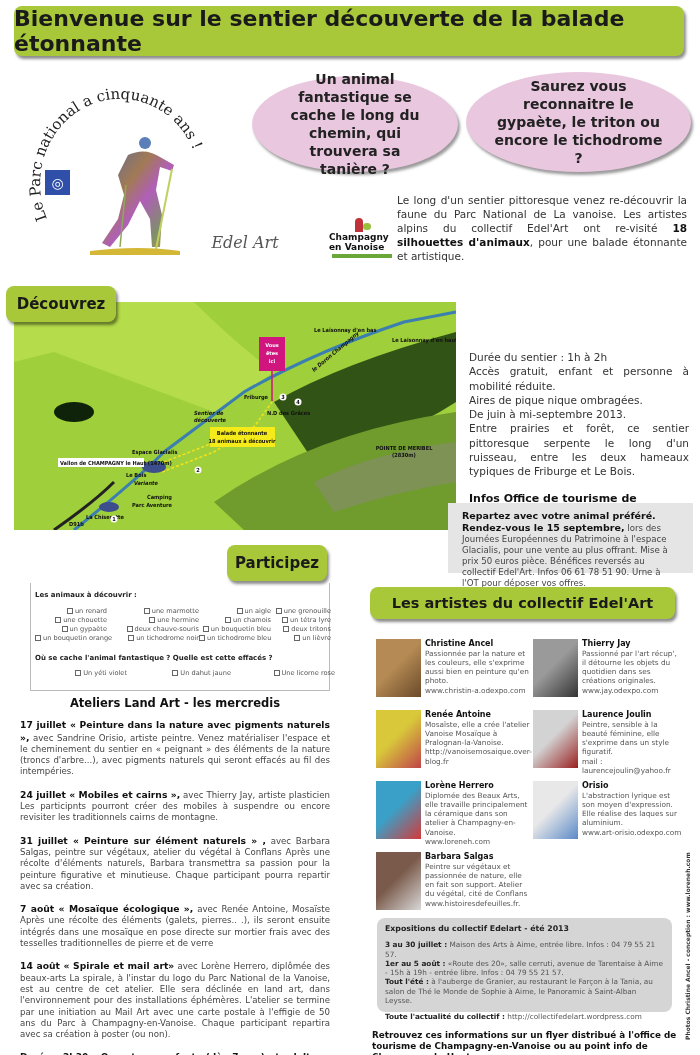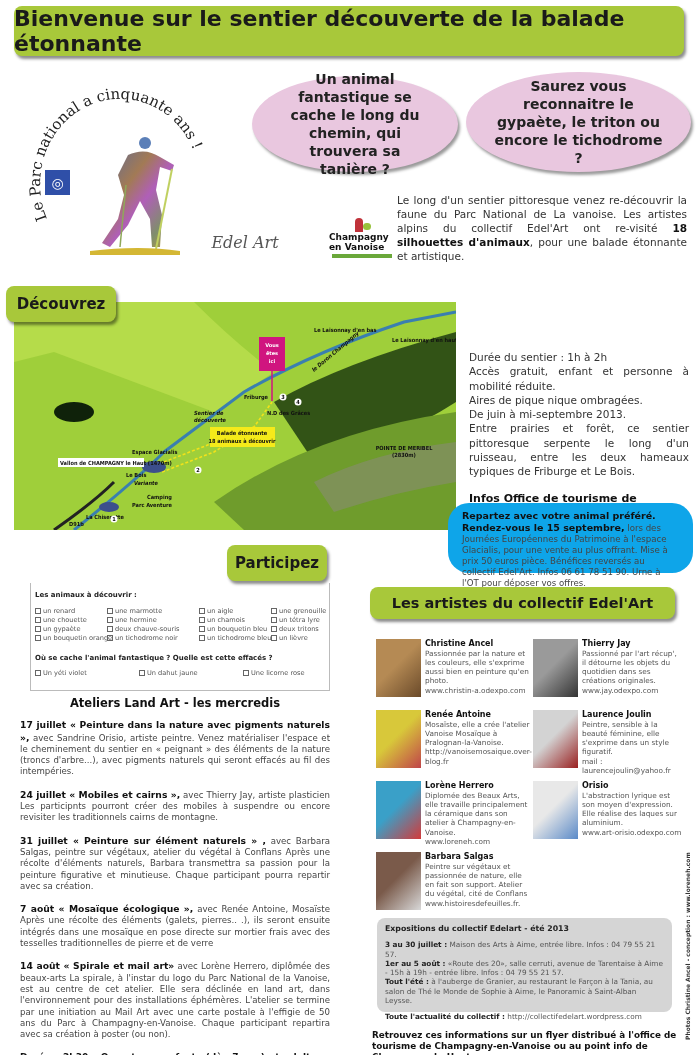--- a/index.html
+++ b/index.html
@@ -63,35 +63,35 @@
   .map-label-white { font-size: 5px; fill: #fff; font-weight: bold; }
 
   #practical-info {
     position: absolute; left: 469px; top: 350px; width: 220px;
     font-size: 10.5px; line-height: 14.3px; color: #333; text-align: justify;
   }
   #practical-info .infos { margin-top: 12px; font-weight: bold; color: #111; font-size: 11px; line-height: 15px; text-align: left; }
 
   #auction-box {
     position: absolute; left: 448px; top: 503px; width: 245px; height: 70px;
-    background: #0ea5e9; border-radius: 21px; padding: 7px 15px 0 14px;
+    background: #e5e5e5; border-radius: 0; padding: 7px 15px 0 14px;
     font-size: 8.6px; line-height: 11px; color: #444;
   }
   #auction-box b { color: #111; font-size: 9.5px; }
 
   
   #participez-banner { left: 227px; top: 545px; width: 100px; height: 36px; font-size: 15px; z-index: 2; }
   #quiz-box {
     position: absolute; left: 30px; top: 583px; width: 300px; height: 108px;
     border: 1px solid #bbb; border-top: none; padding: 8px 4px 14px 4px;
     font-size: 6.6px; color: #555;
   }
   #quiz-box .q-title { font-weight: bold; color: #222; font-size: 7px; margin-bottom: 8px; }
   #quiz-grid { display: grid; grid-template-columns: 72px 92px 72px 60px; row-gap: 1px; }
-  #quiz-grid span, #fantastic-row span { white-space: nowrap; }
+  #quiz-grid span, #fantastic-row span { white-space: nowrap; text-align: right; }
   .cb { display: inline-block; width: 6px; height: 6px; border: 1px solid #666; margin-right: 2px; vertical-align: -1px; }
   #fantastic-title { margin-top: 12px; margin-bottom: 7px; font-weight: bold; color: #222; font-size: 7px; }
   #fantastic-row { display: grid; grid-template-columns: 92px 92px 92px; gap: 12px; }
 
   
   #ateliers { position: absolute; left: 20px; top: 698px; width: 310px; font-size: 8.6px; line-height: 11.3px; color: #444; text-align: justify; }
   #ateliers h2 { font-size: 11.5px; text-align: center; color: #111; margin-bottom: 10px; font-weight: bold; }
   #ateliers .ev { margin-bottom: 11px; }
   #ateliers .ev b { color: #111; font-size: 9.2px; }
   #ateliers .footer { font-weight: bold; color: #111; font-size: 9px; line-height: 12px; }

